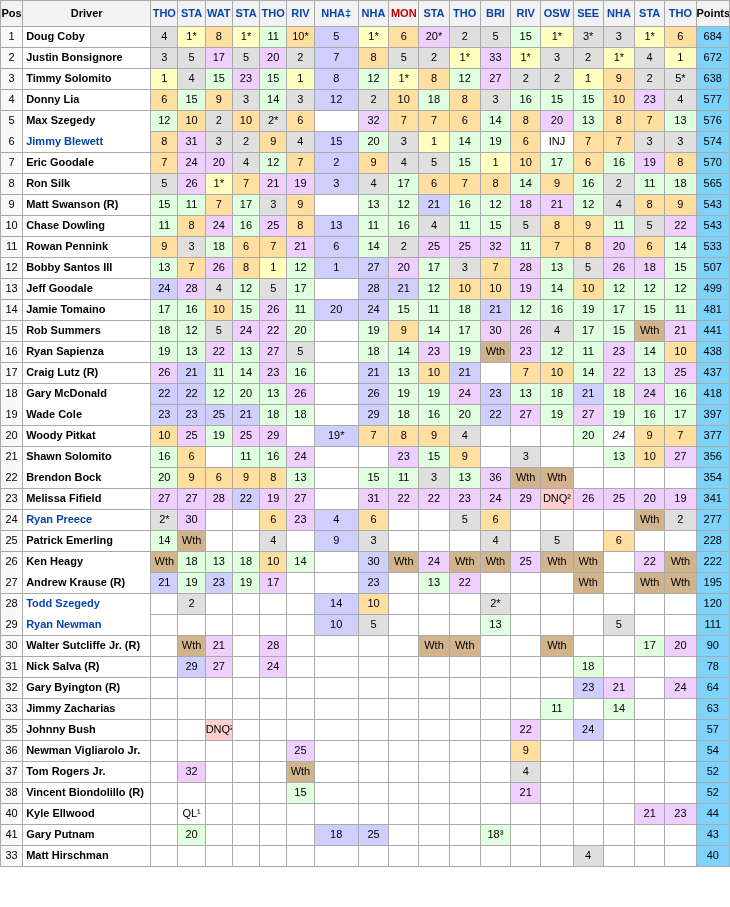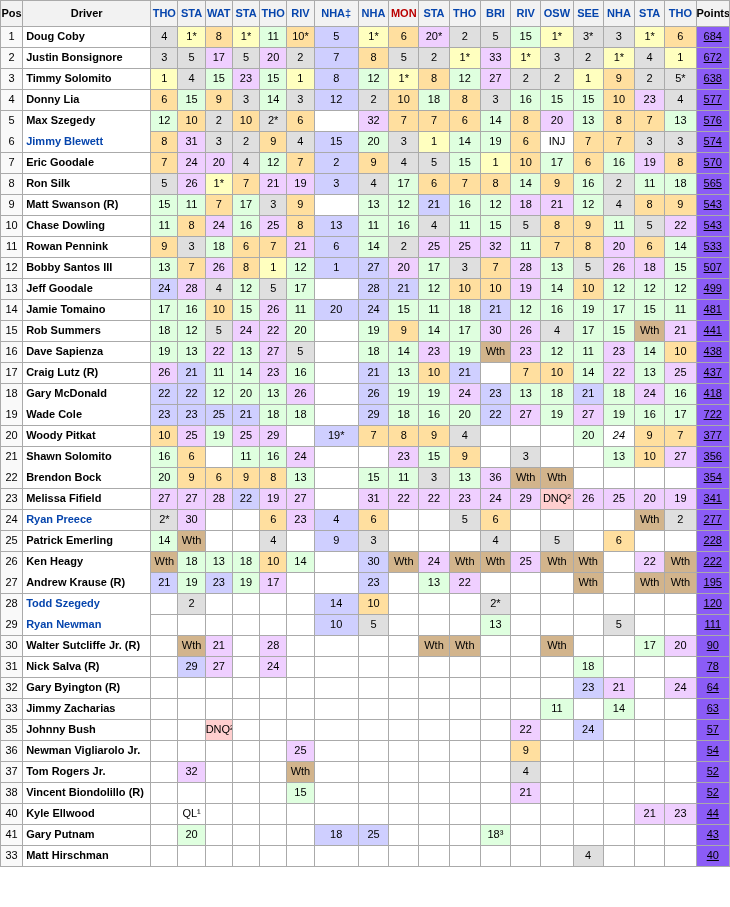--- a/index.html
+++ b/index.html
@@ -19,21 +19,21 @@
   .hlink { color:#0645ad; cursor:pointer; }
   .redlink { color:#ba0000; cursor:pointer; }
   td.pos { background:#f9f9f9; }
   td.driver {
     text-align:left;
     padding-left:3px;
     font-weight:bold;
     background:#fff;
   }
   td.driver .lnk { color:#0645ad; cursor:pointer; }
-  td.points { background:#8b5cf6;text-decoration:underline; }
+  td.points { background:#7dd3fc; }
   tr.gs td.pos, tr.gs td.driver { border-bottom-style:hidden; }
   td.race i { font-style:italic; }
 </style>
 </head>
 <body>
 
 <table>
     <colgroup>
       <col style="width: 22px;">
       <col style="width: 127px;">
@@ -423,21 +423,21 @@
         <td class="race" style="background: rgb(239, 207, 255);">26</td>
         <td class="race" style="background: rgb(223, 223, 223);">4</td>
         <td class="race" style="background: rgb(223, 255, 223);">17</td>
         <td class="race" style="background: rgb(223, 255, 223);">15</td>
         <td class="race" style="background: rgb(210, 180, 140);">Wth</td>
         <td class="race" style="background: rgb(239, 207, 255);">21</td>
         <td class="points">441</td>
       </tr>
       <tr>
         <td class="pos">16</td>
-        <td class="driver"><span>Dave Sapienza</span></td>
+        <td class="driver"><span>Ryan Sapienza</span></td>
         <td class="race" style="background: rgb(223, 255, 223);">19</td>
         <td class="race" style="background: rgb(223, 255, 223);">13</td>
         <td class="race" style="background: rgb(239, 207, 255);">22</td>
         <td class="race" style="background: rgb(223, 255, 223);">13</td>
         <td class="race" style="background: rgb(239, 207, 255);">27</td>
         <td class="race" style="background: rgb(223, 223, 223);">5</td>
         <td class="race" style="background: rgb(255, 255, 255);"></td>
         <td class="race" style="background: rgb(223, 255, 223);">18</td>
         <td class="race" style="background: rgb(223, 255, 223);">14</td>
         <td class="race" style="background: rgb(239, 207, 255);">23</td>
@@ -511,21 +511,21 @@
         <td class="race" style="background: rgb(223, 255, 223);">18</td>
         <td class="race" style="background: rgb(223, 255, 223);">16</td>
         <td class="race" style="background: rgb(223, 255, 223);">20</td>
         <td class="race" style="background: rgb(207, 207, 255);">22</td>
         <td class="race" style="background: rgb(239, 207, 255);">27</td>
         <td class="race" style="background: rgb(223, 255, 223);">19</td>
         <td class="race" style="background: rgb(239, 207, 255);">27</td>
         <td class="race" style="background: rgb(223, 255, 223);">19</td>
         <td class="race" style="background: rgb(223, 255, 223);">16</td>
         <td class="race" style="background: rgb(223, 255, 223);">17</td>
-        <td class="points">722</td>
+        <td class="points">397</td>
       </tr>
       <tr>
         <td class="pos">20</td>
         <td class="driver"><span>Woody Pitkat</span></td>
         <td class="race" style="background: rgb(255, 223, 159);">10</td>
         <td class="race" style="background: rgb(239, 207, 255);">25</td>
         <td class="race" style="background: rgb(223, 255, 223);">19</td>
         <td class="race" style="background: rgb(239, 207, 255);">25</td>
         <td class="race" style="background: rgb(239, 207, 255);">29</td>
         <td class="race" style="background: rgb(255, 255, 255);"></td>

